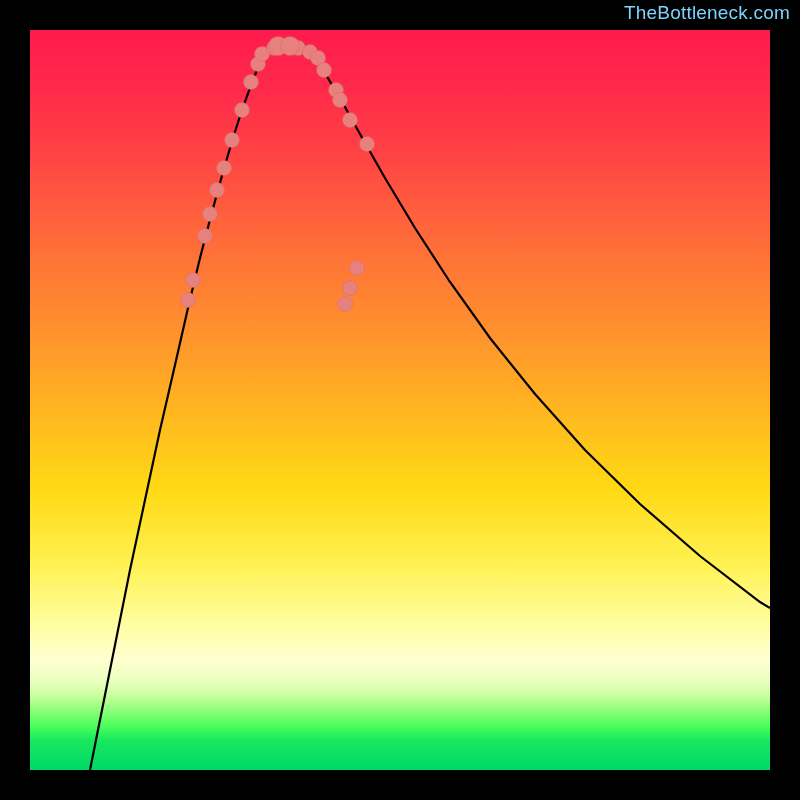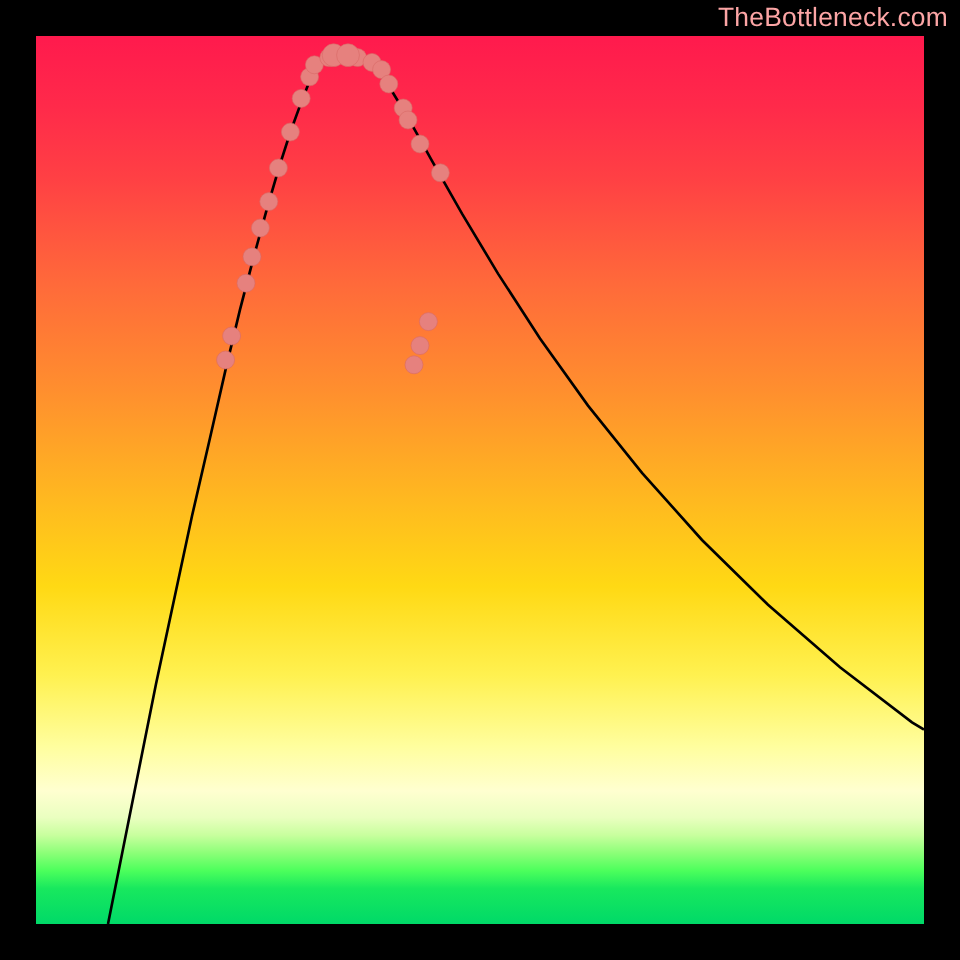--- a/index.html
+++ b/index.html
@@ -39,22 +39,22 @@
       #8cff78 92%,
       #4cff5c 94%,
       #18e85e 96%,
       #00d968 100%
     );
   }
   .watermark {
     position: absolute;
     top: 2px;
     right: 10px;
-    color: #fca5a5;
-    font-size: 22px;
+    color: #7dd3fc;
+    font-size: 19px;
     font-weight: 500;
     letter-spacing: 0.2px;
     user-select: none;
   }
   svg.overlay {
     position: absolute;
     inset: 0;
   }
   .curve {
     fill: none;

